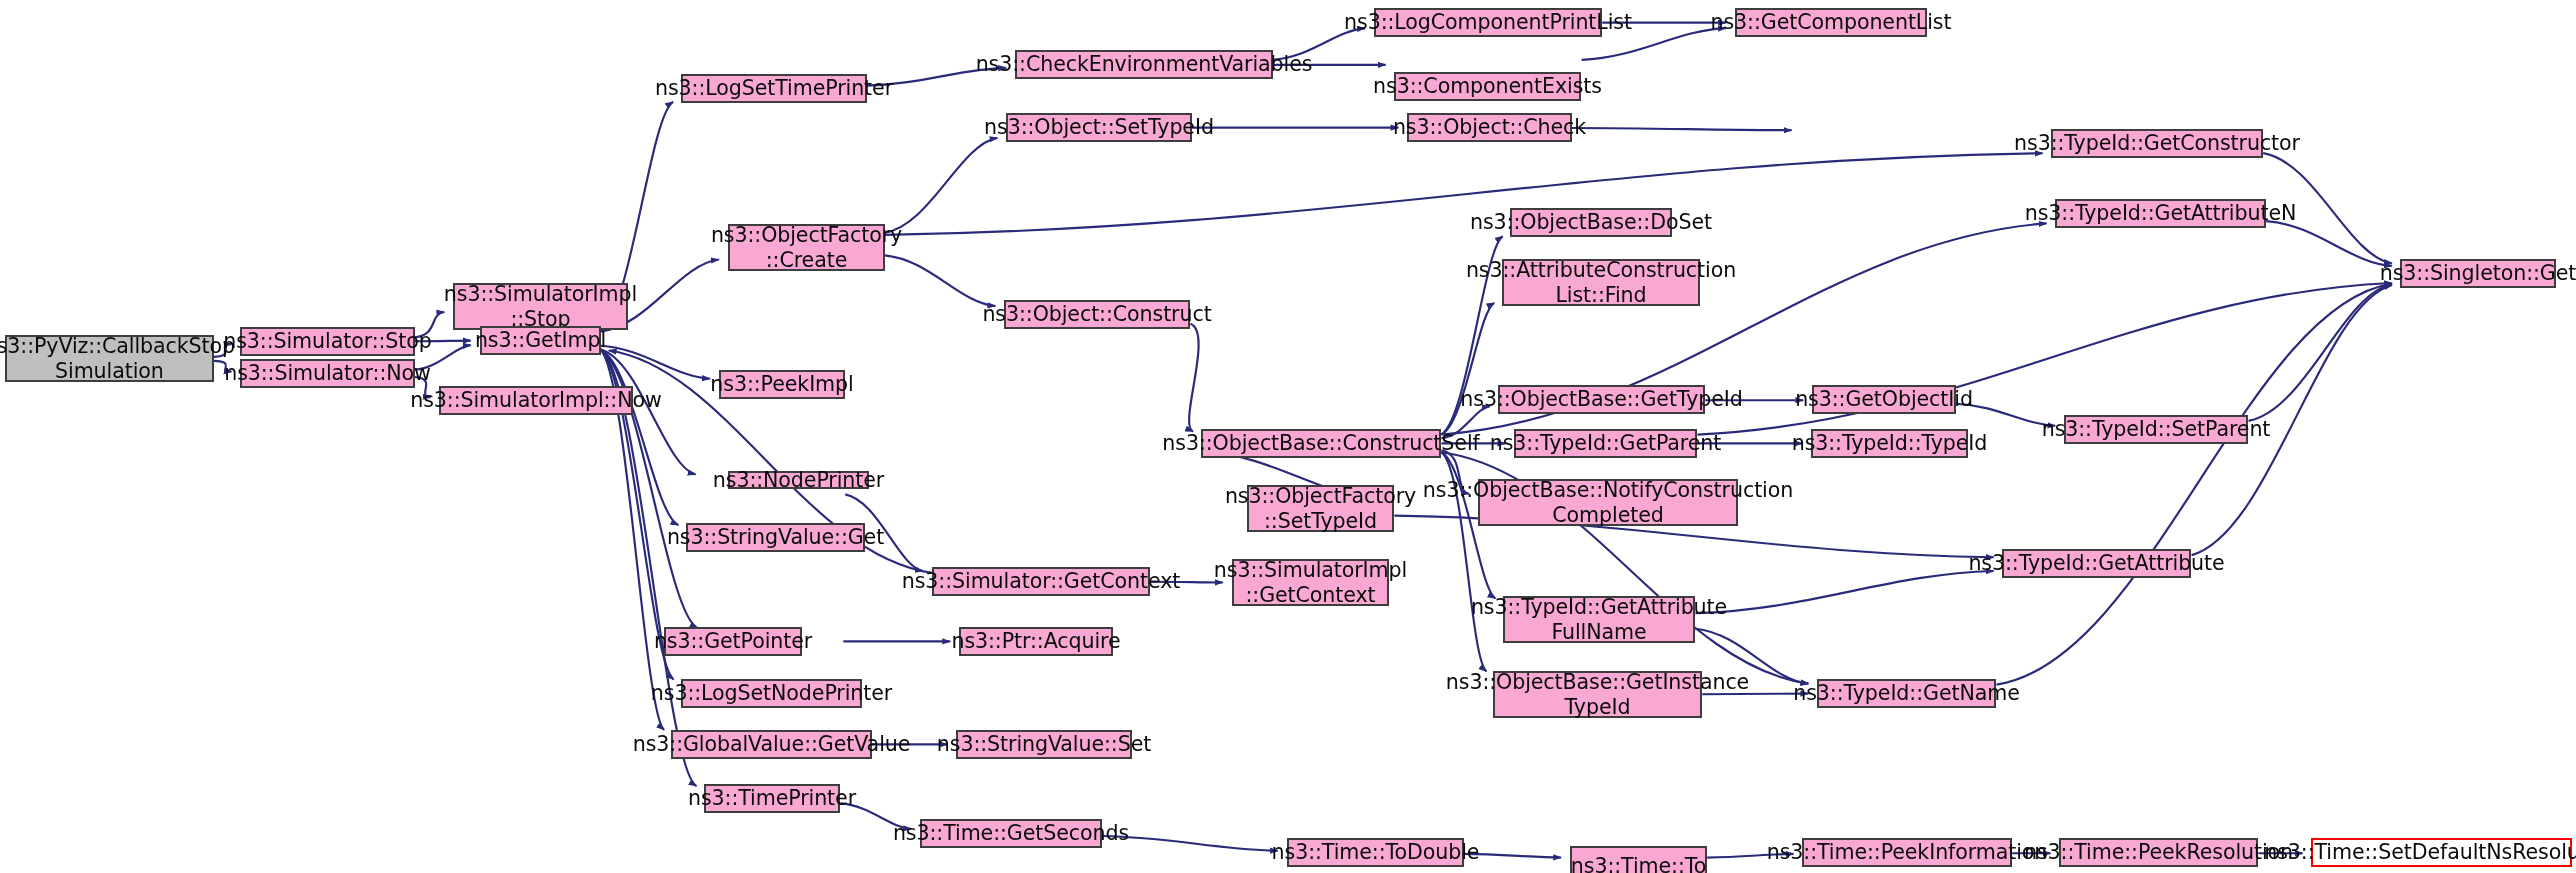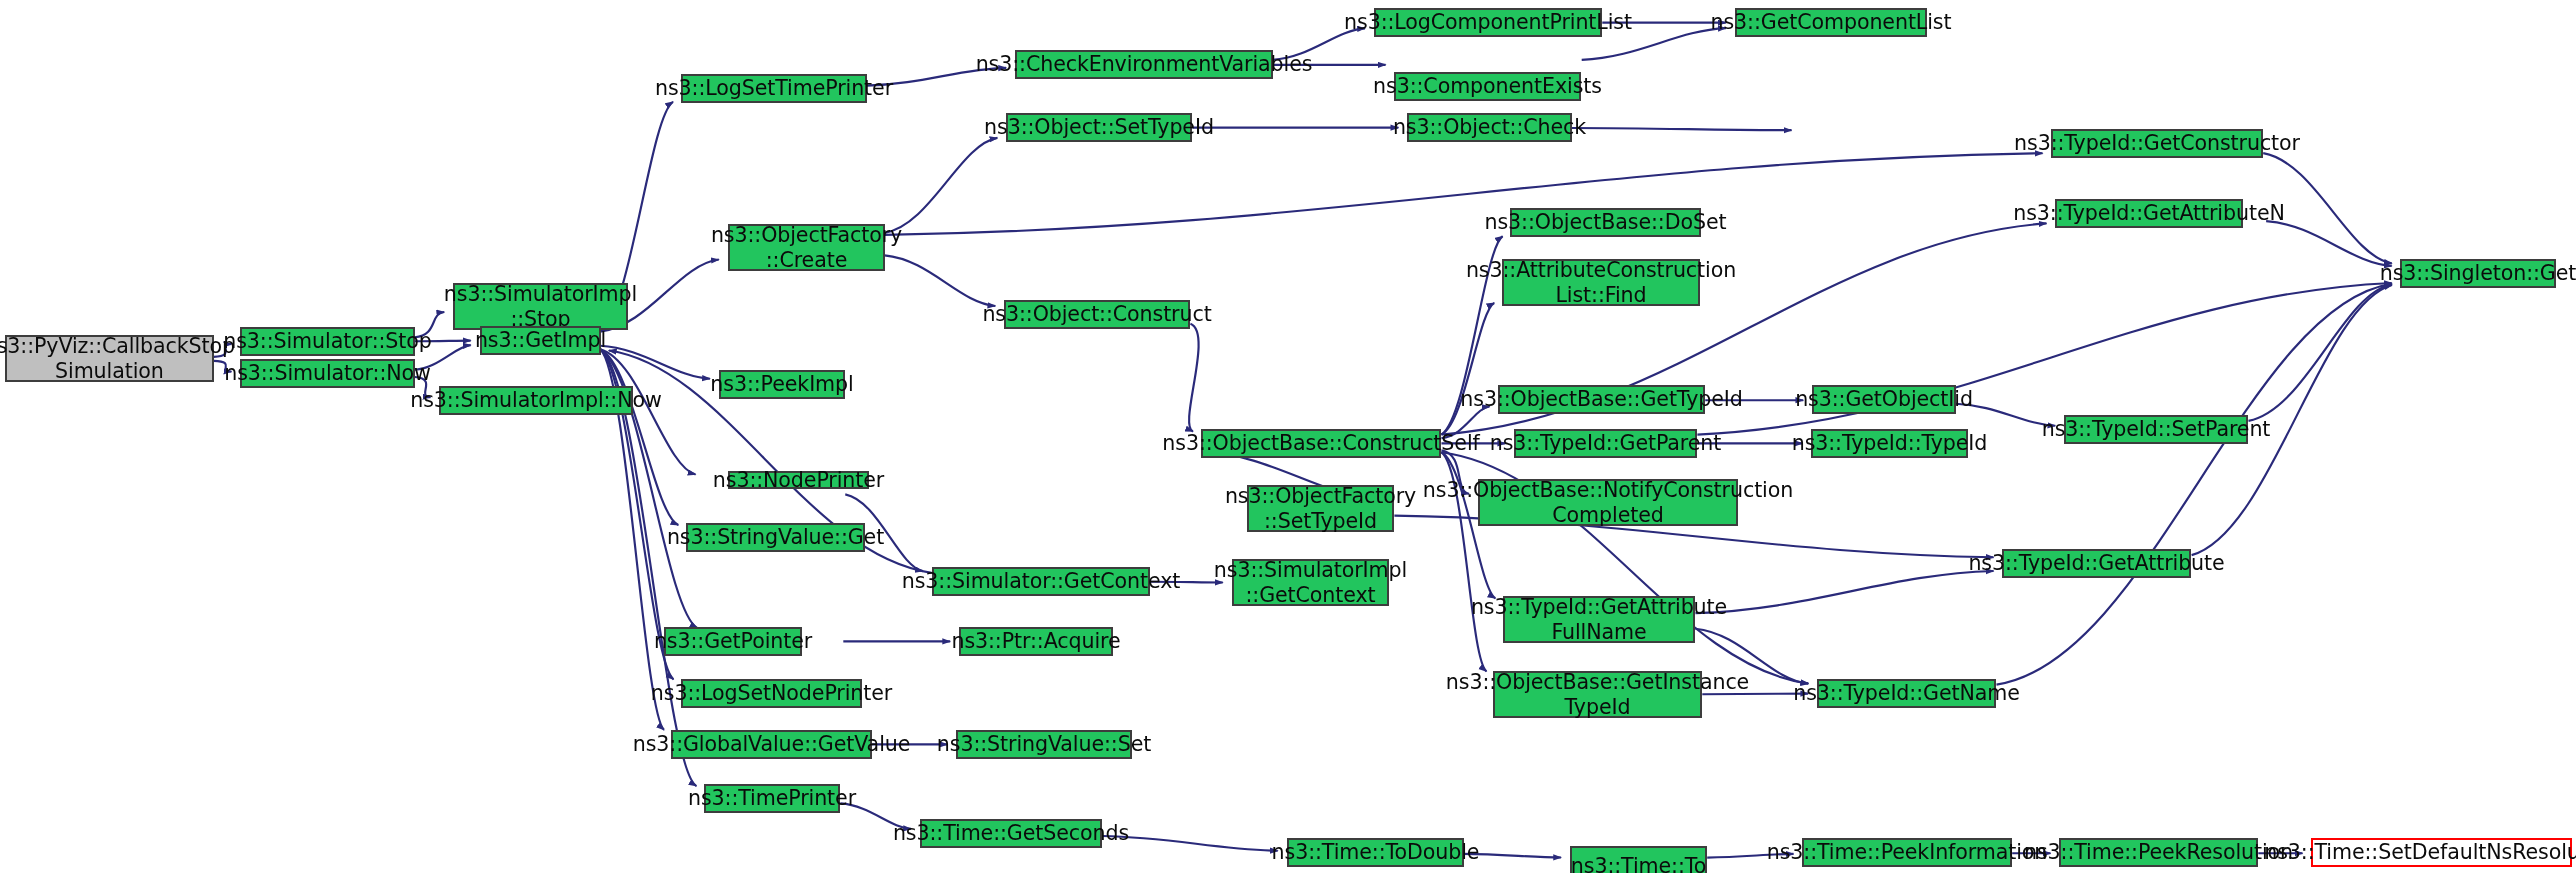--- a/index.html
+++ b/index.html
@@ -19,21 +19,21 @@
     position: absolute;
     left: 0; top: 0;
     width: 2576px;
     height: 874px;
     pointer-events: none;
   }
   .node {
     position: absolute;
     box-sizing: border-box;
     border: 2px solid #3d3d3d;
-    background: #22c55e;
+    background: #f9a8d4;
     color: #0b0b0b;
     font-size: 20.6px;
     line-height: 24.5px;
     display: flex;
     align-items: center;
     justify-content: center;
     text-align: center;
     white-space: pre-line;
     letter-spacing: -0.1px;
     z-index: 5;
@@ -150,34 +150,34 @@
     <div class="node" style="left: 671px; top: 730px; width: 201px; height: 29px;">ns3::GlobalValue::GetValue</div>
     <div class="node" style="left: 956px; top: 730px; width: 176px; height: 29px;">ns3::StringValue::Set</div>
     <div class="node" style="left: 704px; top: 784px; width: 136px; height: 29px;">ns3::TimePrinter</div>
     <div class="node" style="left: 920px; top: 819px; width: 182px; height: 29px;">ns3::Time::GetSeconds</div>
     <div class="node" style="left: 1287px; top: 838px; width: 177px; height: 29px;">ns3::Time::ToDouble</div>
     <div class="node" style="left: 1570px; top: 846px; width: 137px; height: 41px;">ns3::Time::To</div>
     <div class="node" style="left: 1802px; top: 838px; width: 210px; height: 29px;">ns3::Time::PeekInformation</div>
     <div class="node" style="left: 2059px; top: 838px; width: 199px; height: 29px;">ns3::Time::PeekResolution</div>
     <div class="node highlight" style="left: 2311px; top: 838px; width: 261px; height: 29px;">ns3::Time::SetDefaultNsResolution</div>
     <div class="node" style="left: 1201px; top: 429px; width: 240px; height: 29px;">ns3::ObjectBase::ConstructSelf</div>
-    <div class="node" style="left: 1510px; top: 208px; width: 191px; height: 29px;">ns3::ObjectBase::DoSet</div>
+    <div class="node" style="left: 1510px; top: 208px; width: 162px; height: 29px;">ns3::ObjectBase::DoSet</div>
     <div class="node" style="left: 1502px; top: 259px; width: 198px; height: 47px;">ns3::AttributeConstruction
 List::Find</div>
     <div class="node" style="left: 1498px; top: 385px; width: 207px; height: 29px; text-align: center;">ns3::ObjectBase::GetTypeId</div>
     <div class="node" style="left: 1812px; top: 385px; width: 144px; height: 29px;">ns3::GetObjectIid</div>
     <div class="node" style="left: 1514px; top: 429px; width: 183px; height: 29px;">ns3::TypeId::GetParent</div>
     <div class="node" style="left: 1811px; top: 429px; width: 157px; height: 29px;">ns3::TypeId::TypeId</div>
     <div class="node" style="left: 2064px; top: 415px; width: 184px; height: 29px;">ns3::TypeId::SetParent</div>
     <div class="node" style="left: 1247px; top: 485px; width: 147px; height: 47px;">ns3::ObjectFactory
 ::SetTypeId</div>
     <div class="node" style="left: 1478px; top: 479px; width: 260px; height: 47px;">ns3::ObjectBase::NotifyConstruction
 Completed</div>
     <div class="node" style="left: 2051px; top: 129px; width: 212px; height: 29px;">ns3::TypeId::GetConstructor</div>
-    <div class="node" style="left: 2055px; top: 199px; width: 188px; height: 29px;">ns3::TypeId::GetAttributeN</div>
+    <div class="node" style="left: 2055px; top: 199px; width: 211px; height: 29px;">ns3::TypeId::GetAttributeN</div>
     <div class="node" style="left: 2002px; top: 549px; width: 189px; height: 29px;">ns3::TypeId::GetAttribute</div>
     <div class="node" style="left: 1503px; top: 596px; width: 192px; height: 47px;">ns3::TypeId::GetAttribute
 FullName</div>
     <div class="node" style="left: 1493px; top: 671px; width: 209px; height: 47px;">ns3::ObjectBase::GetInstance
 TypeId</div>
     <div class="node" style="left: 1817px; top: 679px; width: 179px; height: 29px;">ns3::TypeId::GetName</div>
     <div class="node" style="left: 2400px; top: 259px; width: 156px; height: 29px;">ns3::Singleton::Get</div>
   </div>
 
 

